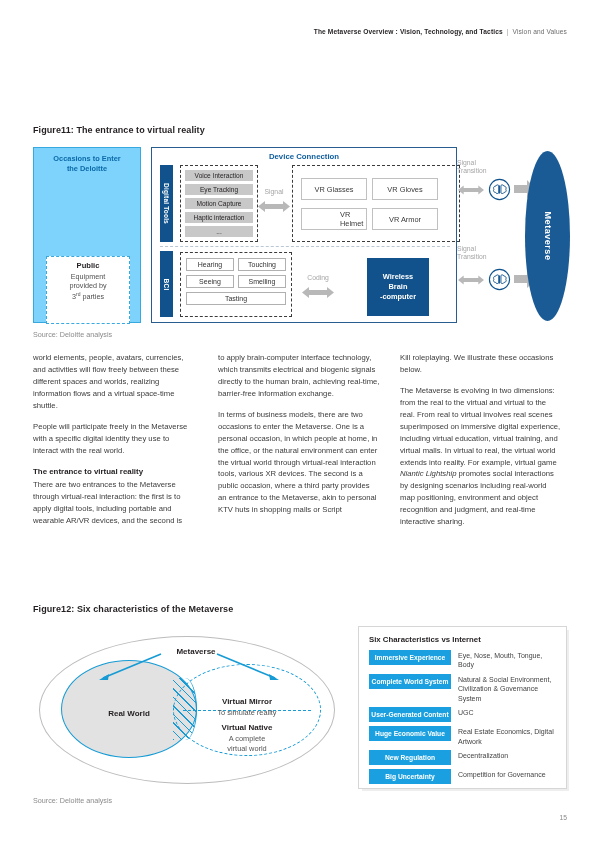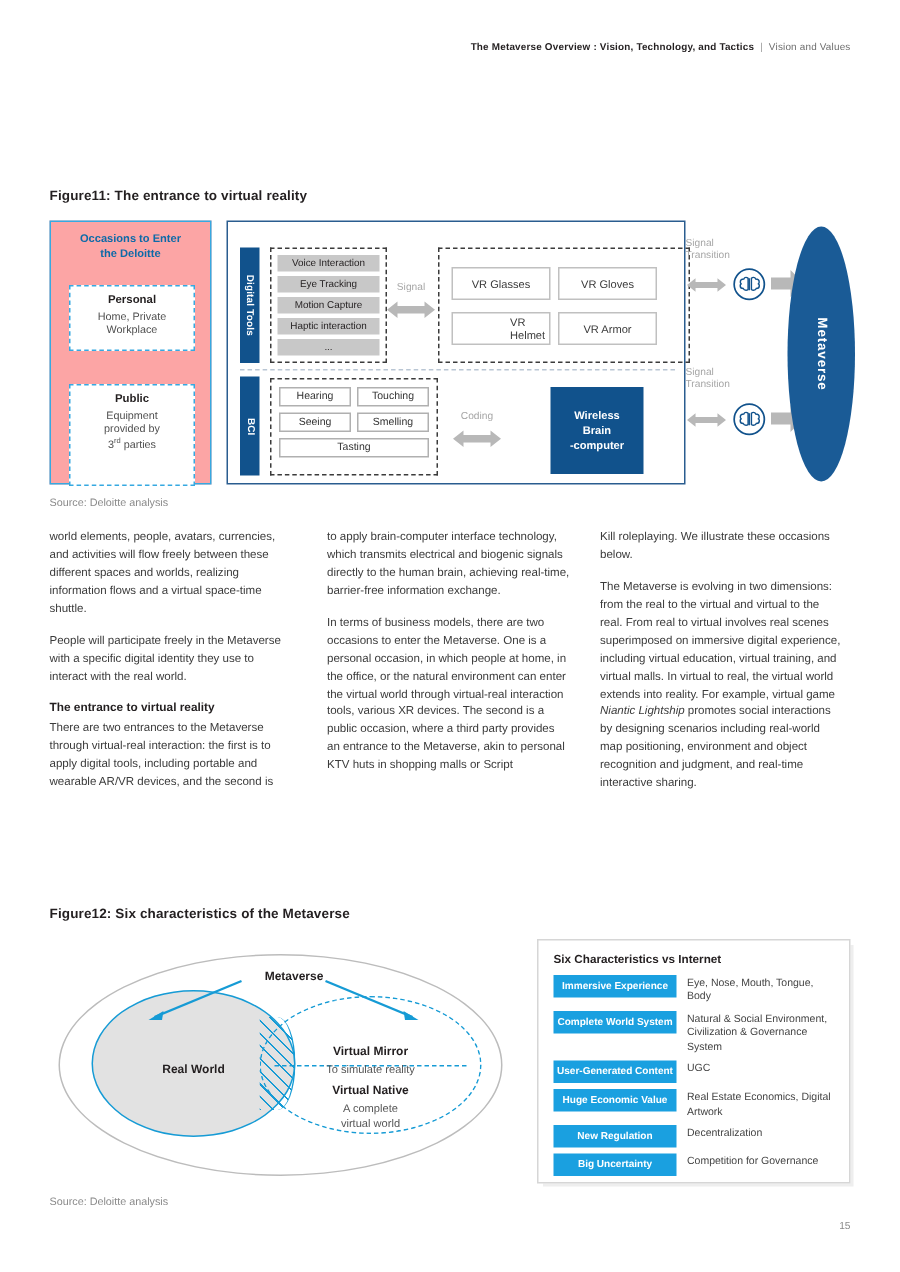--- a/index.html
+++ b/index.html
@@ -34,21 +34,21 @@
     position:absolute; left:33px;
     font-size:7.2px; color:#8a8a8a;
   }
 
   
   #fig11{ position:absolute; left:33px; top:147px; width:534px; height:178px; }
 
   
   .occ-panel{
     position:absolute; left:0; top:0; width:108px; height:176px;
-    border:1.1px solid #36a9e1; background:#fca5a5;
+    border:1.1px solid #36a9e1; background:#7dd3fc;
   }
   .occ-head{
     position:absolute; top:6px; left:4px; right:4px;
     text-align:center; font-size:7.4px; font-weight:bold;
     color:#0d6aa8; line-height:1.35;
   }
   .occ-box{
     position:absolute; left:12px; width:84px;
     border:1.2px dashed #36a9e1; background:#fff;
     text-align:center; padding:4px 2px;
@@ -214,34 +214,30 @@
 
 <div class="fig-title" style="top:125px;text-align:center;">Figure11: The entrance to virtual reality</div>
 
 <div id="fig11">
 
   <div class="occ-panel">
     <div class="occ-head">
       <div>Occasions to Enter</div>
       <div>the Deloitte</div>
     </div>
-    <div class="occ-box personal">
-      <b>Personal</b>
-      <span>Home, Private</span>
-      <span>Workplace</span>
-    </div>
     <div class="occ-box public">
       <b>Public</b>
       <span>Equipment</span>
       <span>provided by</span>
       <span><i style="font-style:normal">3</i><sup>rd</sup><i style="font-style:normal"> parties</i></span>
     </div>
   </div>
 
   <div class="dev-box">
+    <div class="dev-head">Device Connection</div>
 
     <div class="vbar dt">
         <span>Digital Tools</span>
       </div>
     <div class="vbar bci">
         <span>BCI</span>
       </div>
     <div class="mid-div"></div>
 
     <div class="dash tools">

